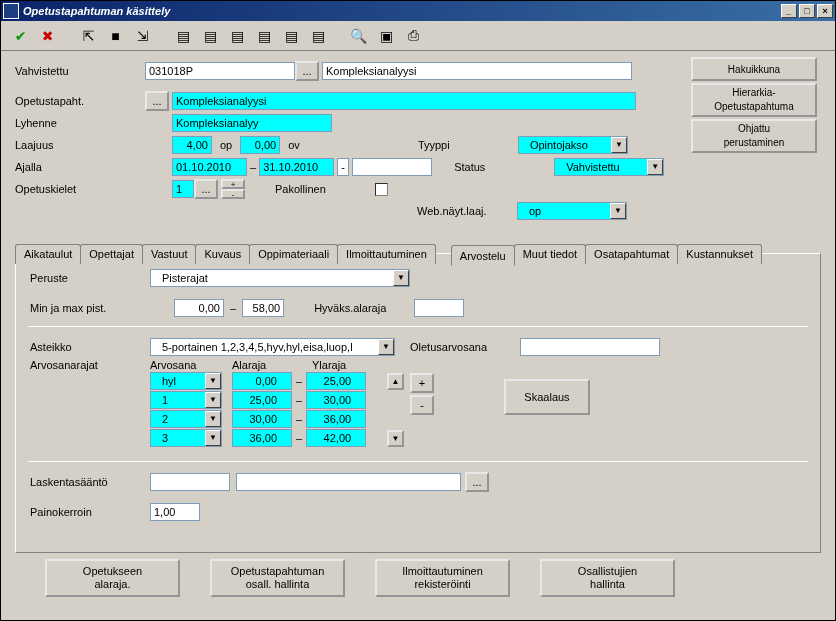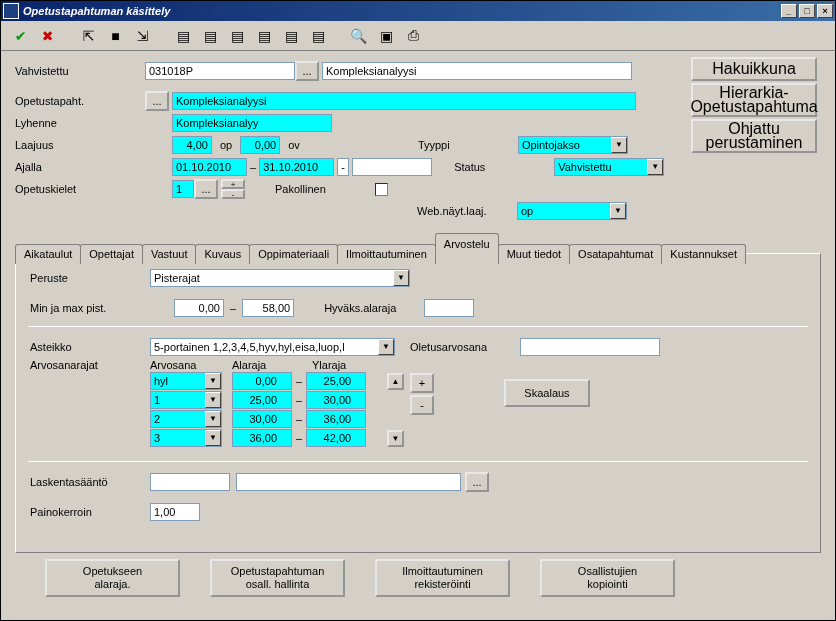--- a/index.html
+++ b/index.html
@@ -84,21 +84,21 @@
     min-width: 24px;
     text-align: center;
   }
   .btn.sq { min-width: 24px; width: 24px; padding:0;}
 
   .bigbtn {
     background: #d4d0c8;
     border: 2px outset #e8e8e8;
     width: 126px;
     height: 24px;
-    font-size: 16px;
+    font-size: 10px;
     text-align: center;
     display:flex;align-items:center;justify-content:center;
     margin-bottom: 2px;
   }
   .bigbtn.double { height: 34px; flex-direction: column; line-height: 14px;}
 
   .rightcol {
     position: absolute;
     right: 14px;
     top: 6px;
@@ -118,44 +118,45 @@
     background: #d4d0c8;
     padding: 3px 8px;
     margin-right: -1px;
     position: relative;
     top: 11px;
     border-top-left-radius: 3px;
     border-top-right-radius: 3px;
   }
   .tab.active {
     background: #d4d0c8;
-    top: 0;
+    top: 12px;
     padding-top: 4px;
     z-index: 3;
     border-bottom: 1px solid #d4d0c8;
     margin-bottom: -1px;
+    margin-left: 16px;
   }
   .tabpanel {
     border: 1px solid #808080;
     border-top-color:#fff;
     border-left-color:#fff;
     background: #d4d0c8;
     padding: 14px 14px;
     height: 300px;
     position: relative;
   }
   .divider { height:1px; background:#808080; border-bottom:1px solid #fff; margin:8px -2px 10px -2px;}
 
   .sel {
     background: #00ffff;
     border: 1px solid #7f9db9;
     height: 18px; font-size: 11px; font-family: inherit;
     padding-right: 16px;
     position: relative;
-    display:inline-flex; align-items:center; padding-left:3px;
+    display:inline-flex; align-items:center; padding-left:11px;
   }
   .dropbtn {
     position:absolute; right:0; top:0; width:16px; height:16px;
     border: 1px solid #d4d0c8;
     border-top-color:#fff; border-left-color:#fff;
     border-right-color:#404040; border-bottom-color:#404040;
     background:#d4d0c8;
     font-size:8px; text-align:center; line-height:14px;
   }
   .sel.white { background:#fff; }
@@ -331,21 +332,21 @@
         <div class="sel white" style="width:260px">
           <span>Pisterajat</span>
             <span class="dropbtn">▼</span>
         </div>
       </div>
 
       <div class="row" style="margin-top:10px">
         <span class="lbl" style="width:144px">Min ja max pist.</span>
         <input class="inp numright" style="width: 50px;" value="0,00">
         <span style="margin:0 6px">–</span>
-        <input class="inp numright" style="width: 52px;" value="58,00">
+        <input class="inp numright" style="width: 42px;" value="58,00">
         <span style="width:30px"></span>
         <span style="width:100px">Hyväks.alaraja</span>
         <input class="inp" style="width: 50px;" value="">
       </div>
 
       <div class="divider"></div>
 
       <div class="row">
         <span class="lbl" style="width:120px">Asteikko</span>
         <div class="sel white" style="width:245px">
@@ -407,21 +408,21 @@
         </div>
         <div style="margin-left:15px;display:flex;flex-direction:column;justify-content:space-between;height:74px;margin-top:14px">
           <span class="scrollbtn">▲</span>
           <span class="scrollbtn">▼</span>
         </div>
         <div style="margin-left:6px;margin-top:14px">
           <button class="btn" style="width:20px;display:block">+</button>
           <button class="btn" style="width:20px;display:block;margin-top:2px">-</button>
         </div>
         <div style="margin-left:70px;margin-top:20px">
-          <button class="btn" style="width:86px;height:28px">Skaalaus</button>
+          <button class="btn" style="width:86px;height:36px">Skaalaus</button>
         </div>
       </div>
 
       <div class="divider" style="margin-top:14px"></div>
 
       <div class="row">
         <span class="lbl" style="width:120px">Laskentasääntö</span>
         <input class="inp" style="width: 80px;">
         <input class="inp" style="width: 225px; margin-left: 6px;">
         <button class="btn sq" style="margin-left:4px">...</button>
@@ -442,18 +443,18 @@
       <div class="footbtn">
         <span>Opetustapahtuman</span>
         <span>osall. hallinta</span>
       </div>
       <div class="footbtn">
         <span>Ilmoittautuminen</span>
         <span>rekisteröinti</span>
       </div>
       <div class="footbtn">
         <span>Osallistujien</span>
-        <span>kopiointi</span>
+        <span>hallinta</span>
       </div>
     </div>
 
   </div>
 </div>
 
 </body></html>

